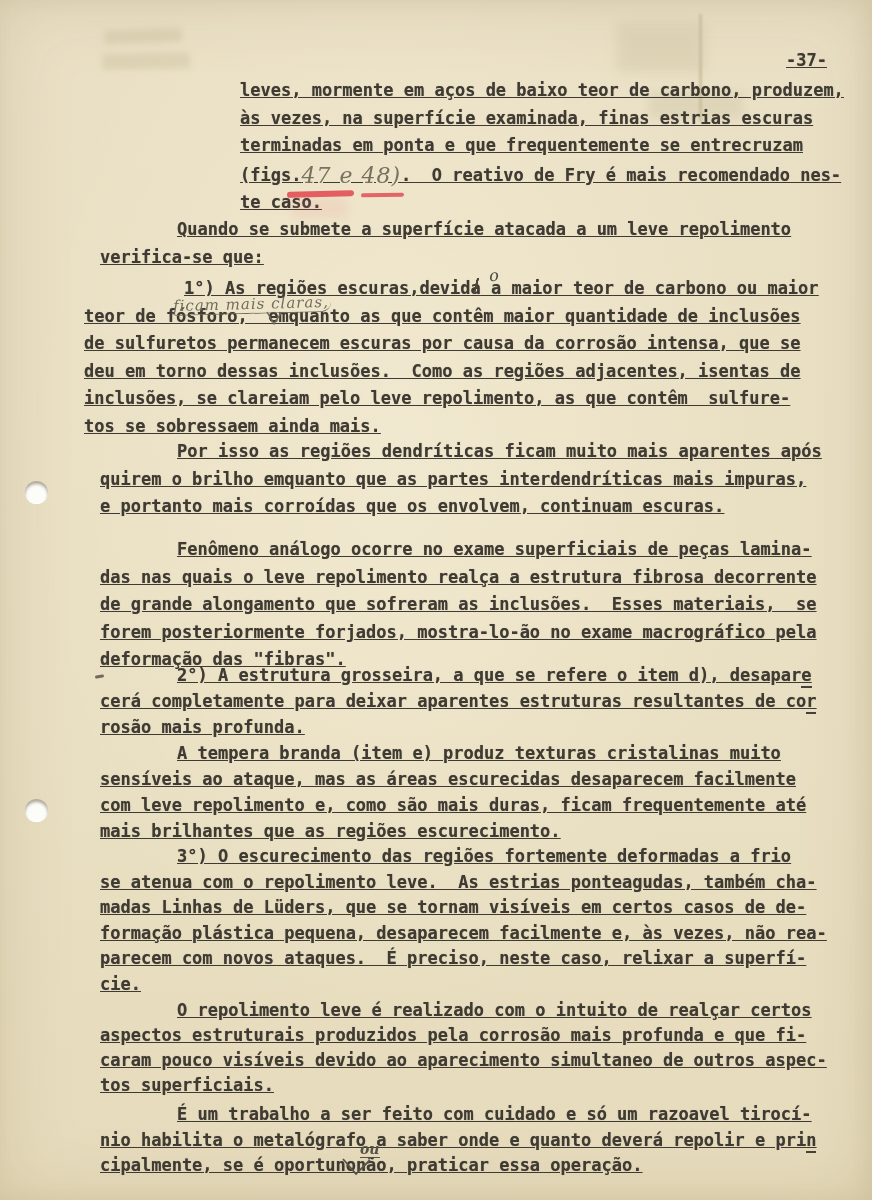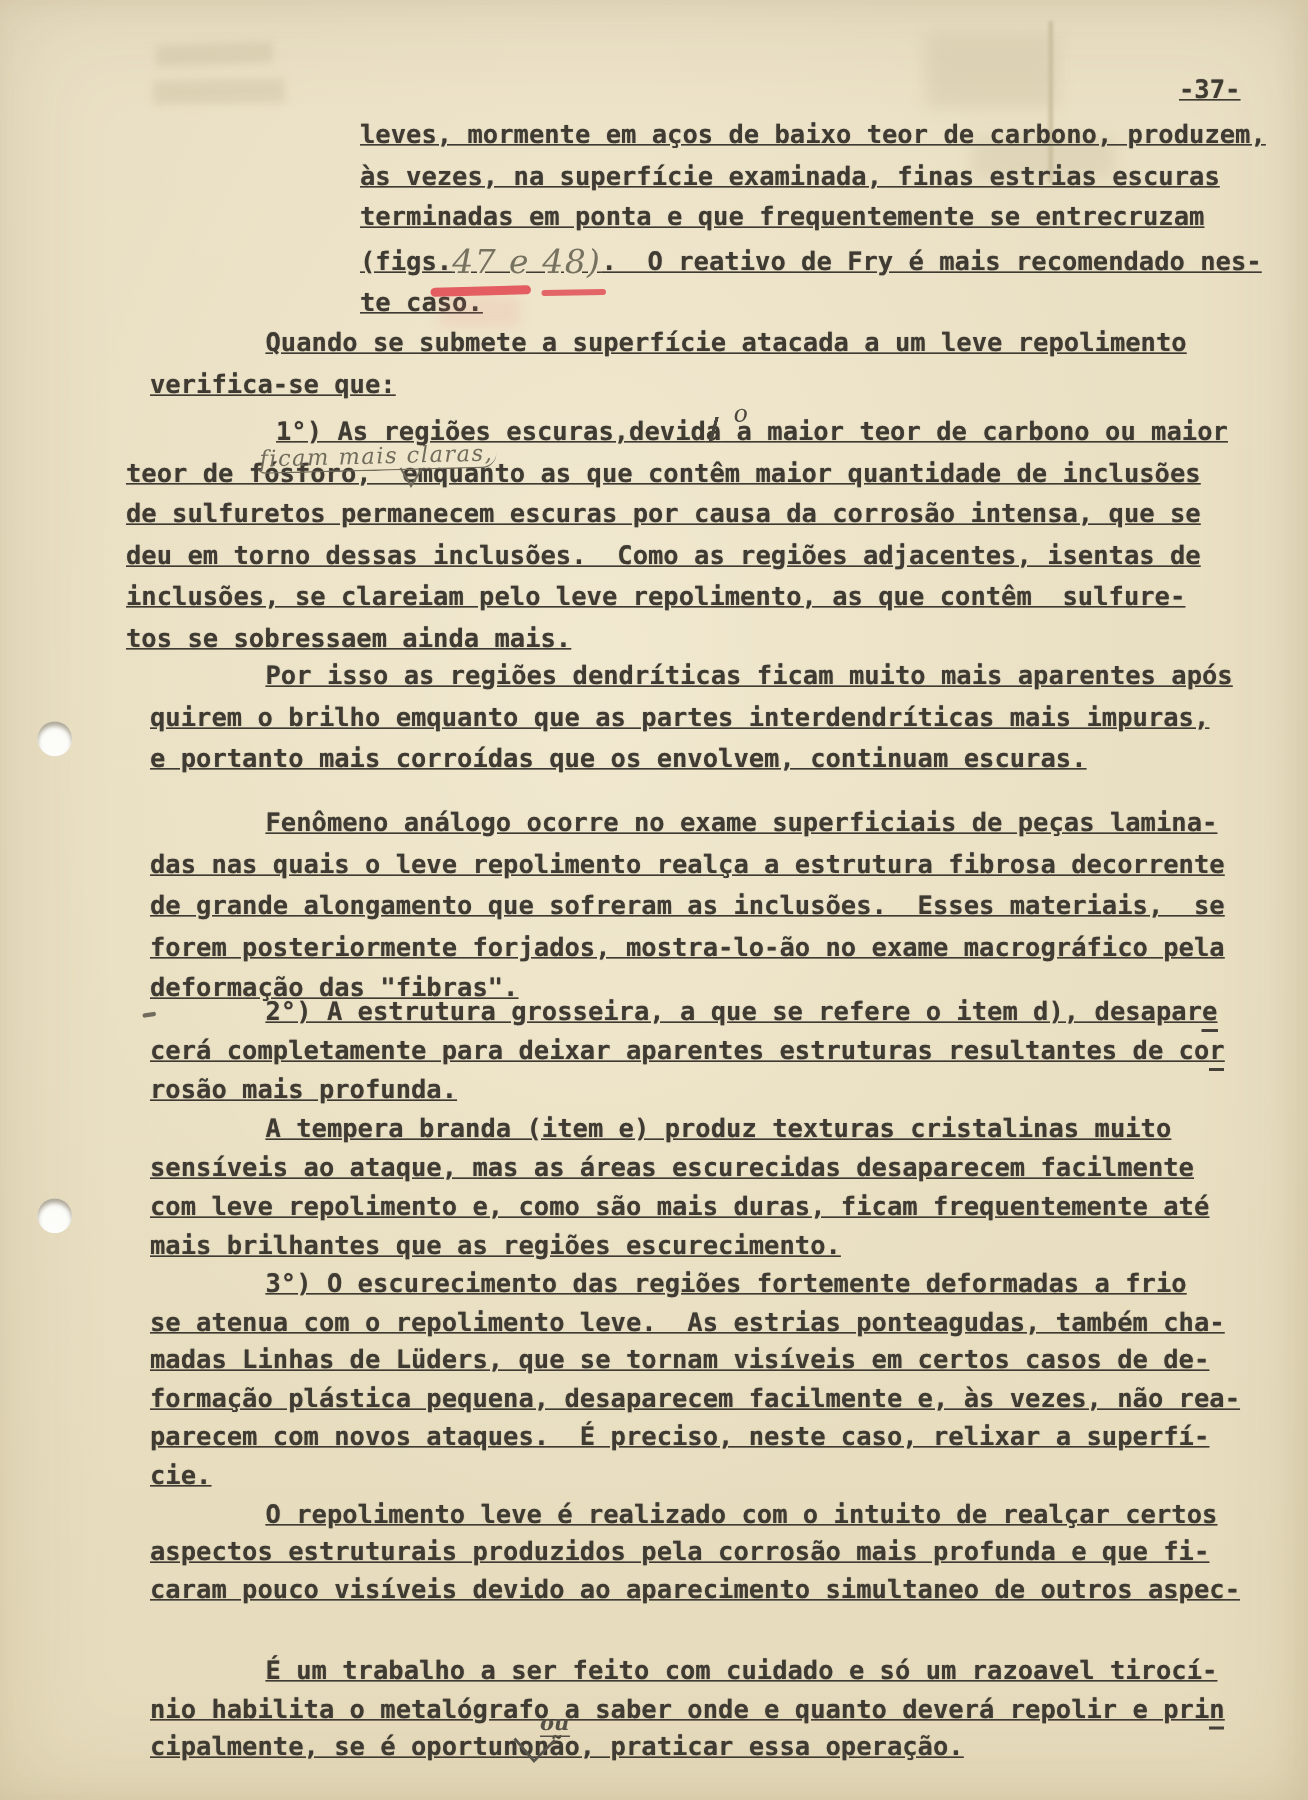--- a/index.html
+++ b/index.html
@@ -127,20 +127,21 @@
     <div class="line">madas Linhas de Lüders, que se tornam visíveis em certos casos de de-</div>
     <div class="line">formação plástica pequena, desaparecem facilmente e, às vezes, não rea-</div>
     <div class="line">parecem com novos ataques.  É preciso, neste caso, relixar a superfí-</div>
     <div class="line">cie.</div>
   </div>
 
   <div class="para" style="left:100px;top:998px;line-height:25px;">
     <div class="line ind">O repolimento leve é realizado com o intuito de realçar certos</div>
     <div class="line">aspectos estruturais produzidos pela corrosão mais profunda e que fi-</div>
     <div class="line">caram pouco visíveis devido ao aparecimento simultaneo de outros aspec-</div>
+    <div class="line">tos superficiais.</div>
   </div>
 
   <div class="para" style="left:100px;top:1102px;line-height:25.5px;">
     <div class="line ind">É um trabalho a ser feito com cuidado e só um razoavel tirocí-</div>
     <div class="line"><span>nio habilita o metalógrafo a saber onde e quanto deverá repolir e pri</span><span class="uline">n</span></div>
     <div class="line"><span>cipalmente, se é oportuno</span><span>não, praticar essa operação.</span></div>
   </div>
 
   <div class="hand hand-ou">ou</div>
   <div class="caret2"><svg width="32" height="20" viewBox="0 0 32 20">

